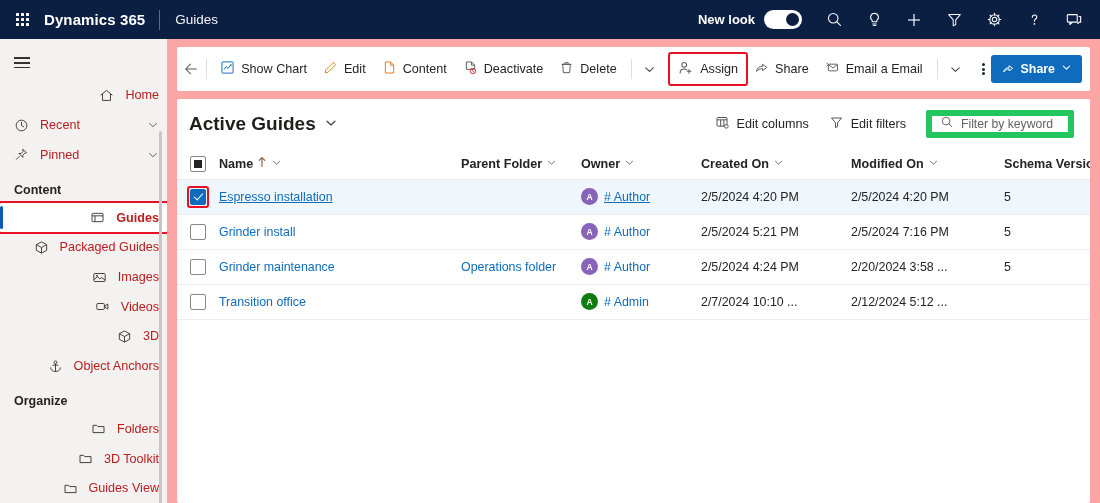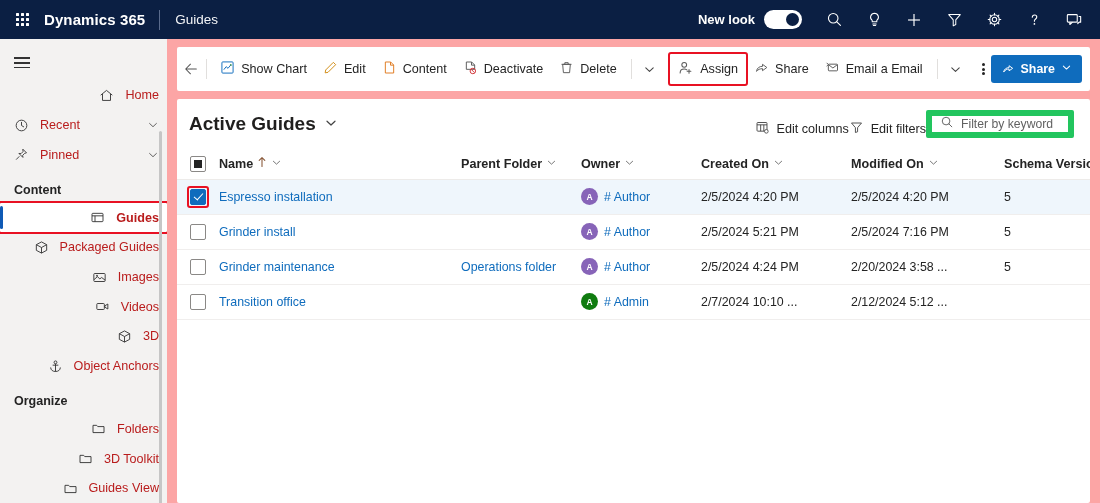--- a/index.html
+++ b/index.html
@@ -86,21 +86,21 @@
   }
   .kebab { width: 26px; display:flex; align-items:center; justify-content:center; height:30px; cursor:pointer; }
   .kebab i { display:block; width:3px; height:3px; border-radius:50%; background:#242424; margin:1.3px 0; }
 
   .grid-panel {
     background:#ffffff; margin: 8px 10px 0 10px; border-radius: 2px;
     flex:1; display:flex; flex-direction:column; min-height:0; overflow:hidden;
   }
   .grid-toolbar { height: 50px; display:flex; align-items:center; padding: 0 16px 0 12px; }
   .view-title { font-size: 19px; font-weight: bold; color:#201f1e; display:flex; align-items:center; gap:8px; cursor:pointer;}
-  .gt-right { margin-left:auto; display:flex; align-items:flex-end; }
+  .gt-right { margin-left:auto; display:flex; align-items:center; gap: 20px; }
   .gt-btn { display:flex; align-items:center; gap:7px; font-size:12.6px; color:#242424; cursor:pointer; }
   .searchbox {
     width: 148px; height: 28px; border:6px solid #22c55e; border-radius:2px;
     display:flex; align-items:center; padding: 0 8px; gap:7px; background:#fff;
   }
   .searchbox input {
     border:none; outline:none; font-size:12.2px; font-family: inherit; color:#242424; width: 100%;
     background: transparent;
   }
   .searchbox input::placeholder { color:#616161; }
@@ -135,21 +135,21 @@
     content:""; position:absolute; left:4.6px; top:1.5px; width:4px; height:8px;
     border:solid #fff; border-width: 0 1.9px 1.9px 0; transform: rotate(42deg);
   }
   .cb.indeterminate::after {
     content:""; position:absolute; left:3px; top:3px; width:8px; height:8px; background:#242424;
   }
   .checkwrap { display:flex; align-items:center; justify-content:center; width: 42px; }
   .cb-highlight { outline: 2px solid #e81123; border-radius:1px; padding:1px; display:flex; }
 
   .link { color:#0f6cbd; cursor:pointer; }
-  .link.u { }
+  .link.u { text-decoration: underline; }
   .avatar {
     width: 17px; height: 17px; border-radius:50%; color:#fff; font-size: 8.5px;
     display:flex; align-items:center; justify-content:center; flex:0 0 17px; font-weight: bold;
   }
   .owner-cell { display:flex; align-items:center; gap:6px; }
 </style>
 </head>
 <body>
 
 <div class="app">

